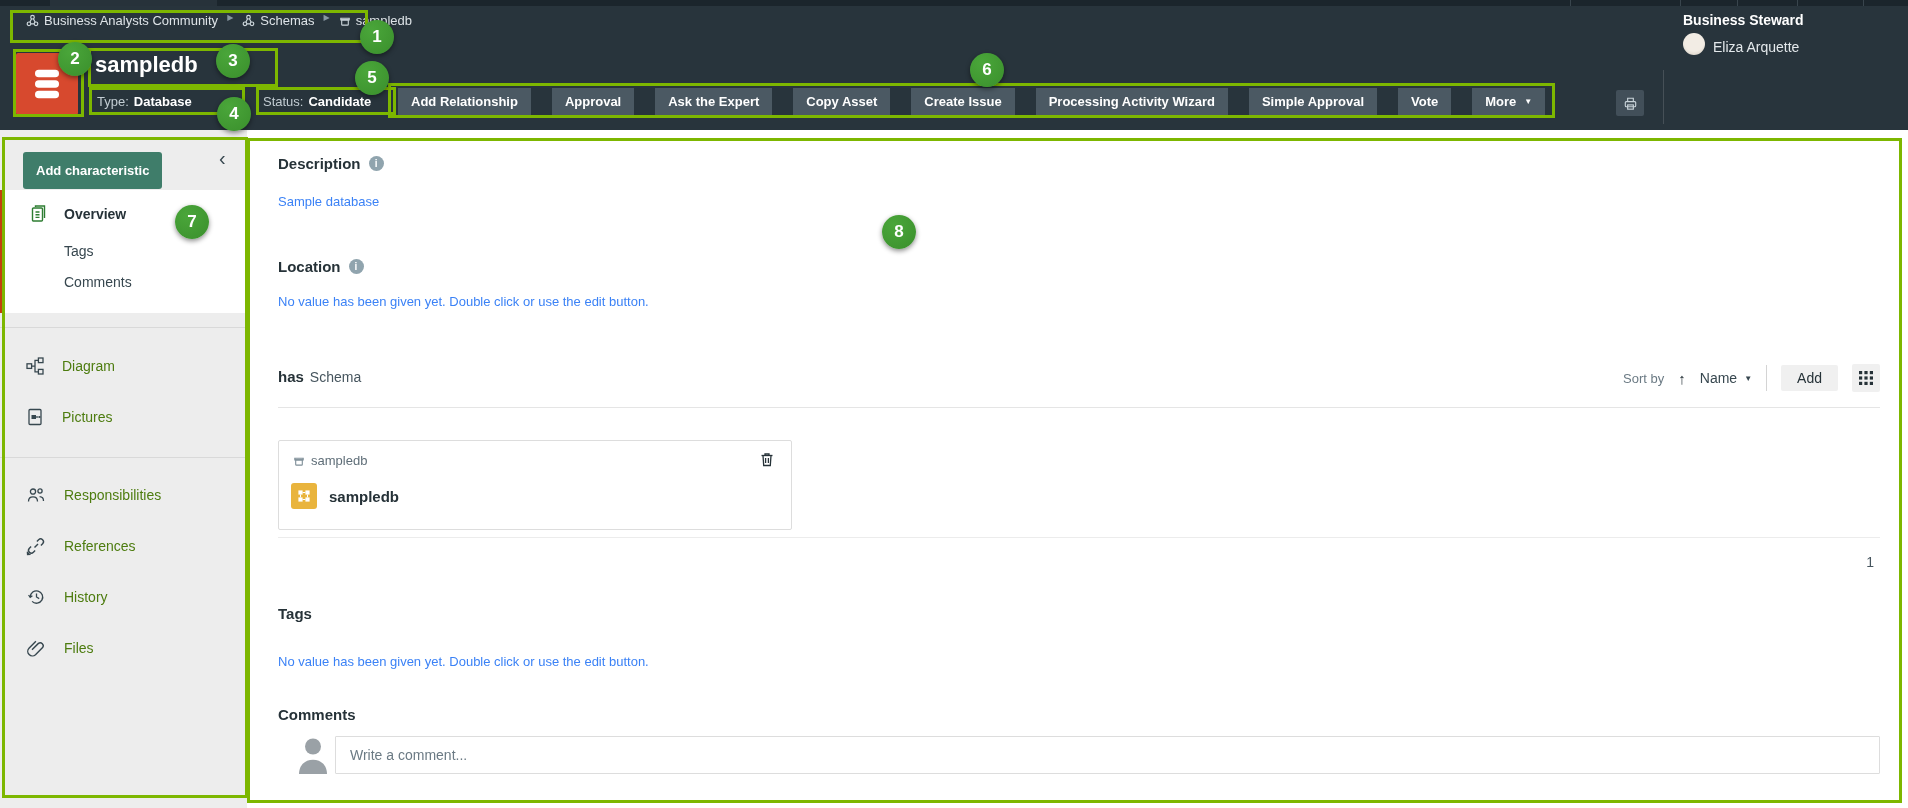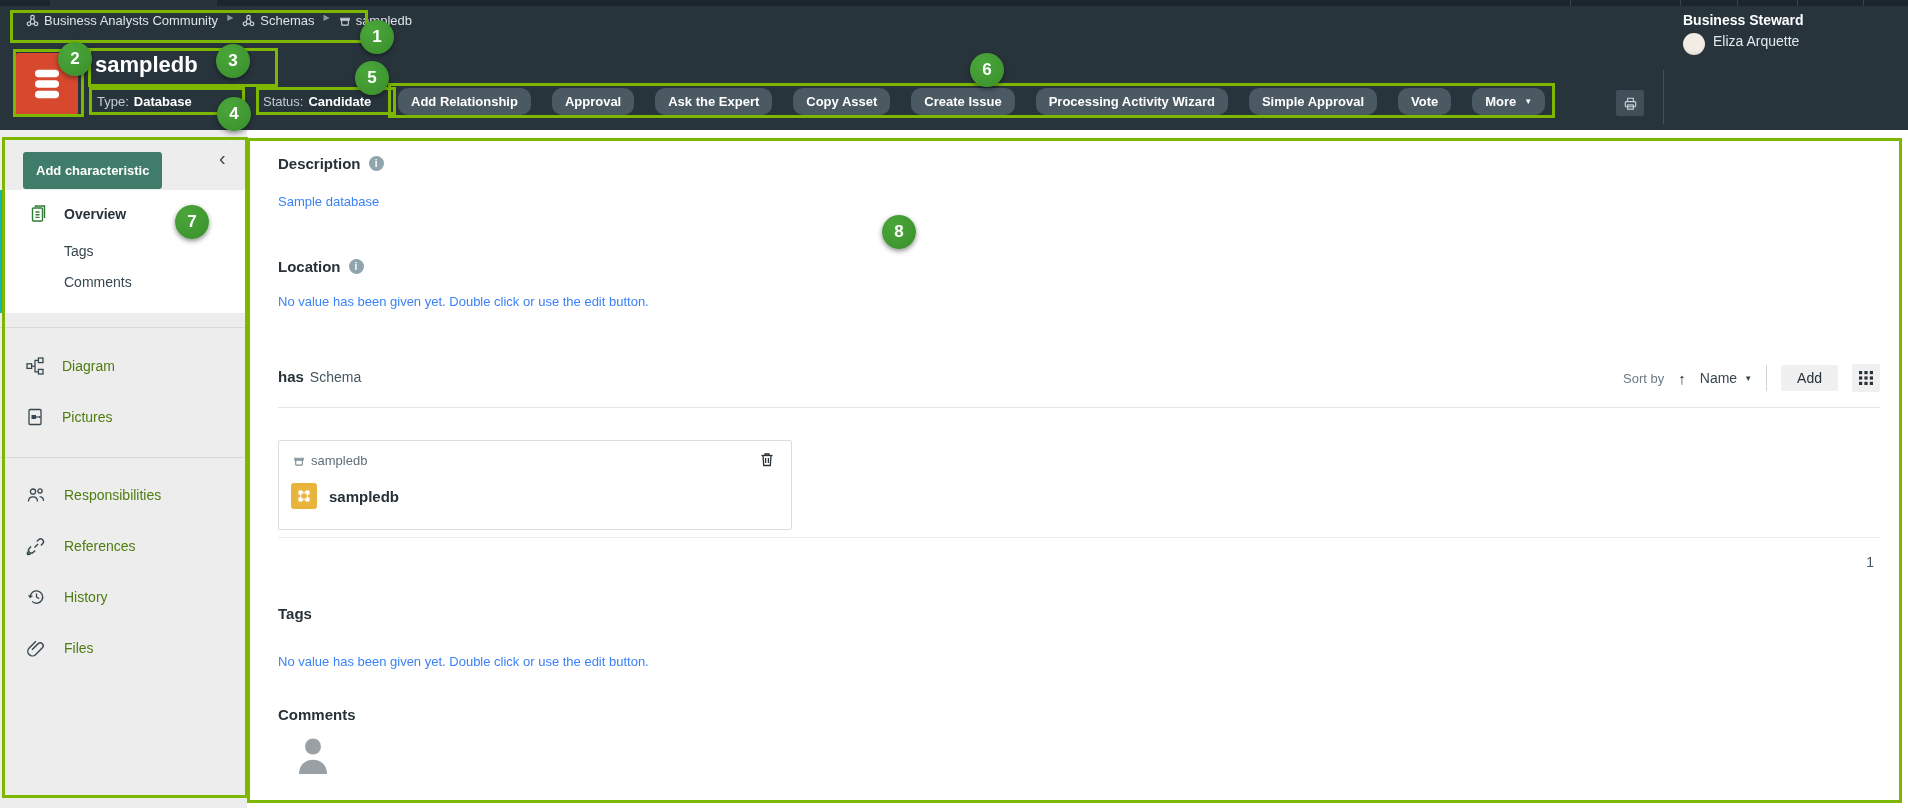--- a/index.html
+++ b/index.html
@@ -17,35 +17,35 @@
   .bc-sep{color:#8796a0;font-size:8px;}
 
   .asset-icon-red{position:absolute;left:16px;top:53px;width:62px;height:62px;background:#d7492e;border-radius:2px;display:flex;align-items:center;justify-content:center;}
   .asset-title{position:absolute;left:95px;top:52px;font-size:22px;font-weight:bold;color:#fff;}
   .meta-row{position:absolute;top:94px;font-size:13px;color:#c3cdd3;}
   .meta-row b{color:#fff;margin-left:5px;}
   .type-row{left:97px;}
   .status-row{left:263px;}
 
   .toolbar{position:absolute;left:398px;top:88px;display:flex;gap:21px;}
-  .tb-btn{background:#4b5963;color:#fff;font-weight:bold;font-size:13px;padding:6px 13px;border:none;border-radius:10px;font-family:inherit;cursor:pointer;white-space:nowrap;display:flex;align-items:center;gap:8px;}
+  .tb-btn{background:#4b5963;color:#fff;font-weight:bold;font-size:13px;padding:6px 13px;border:none;border-radius:0;font-family:inherit;cursor:pointer;white-space:nowrap;display:flex;align-items:center;gap:8px;}
   .tb-btn .caret{font-size:8px;}
 
   .print-btn{position:absolute;left:1616px;top:90px;width:28px;height:26px;background:#424f59;border-radius:2px;display:flex;align-items:center;justify-content:center;cursor:pointer;}
   .hdr-divider{position:absolute;left:1663px;top:70px;width:1px;height:54px;background:rgba(255,255,255,.14);}
   .steward-role{position:absolute;left:1683px;top:12px;font-size:14px;font-weight:bold;color:#fff;}
-  .steward-person{position:absolute;left:1683px;top:33px;display:flex;align-items:flex-start;gap:8px;cursor:pointer;}
+  .steward-person{position:absolute;left:1683px;top:33px;display:flex;align-items:flex-end;gap:8px;cursor:pointer;}
   .steward-avatar{width:22px;height:22px;border-radius:50%;background:radial-gradient(circle at 50% 40%, #f2ece4 55%, #cfc6ba);}
   .steward-name{font-size:14px;color:#e3e8eb;}
 
   
   .sidebar{position:absolute;left:0;top:130px;width:247px;height:678px;background:#ededed;}
   .addchar-btn{position:absolute;left:23px;top:22px;background:#3f7d6a;color:#fff;font-weight:bold;font-size:13px;padding:11px 13px;border:none;border-radius:3px;font-family:inherit;cursor:pointer;}
   .collapse{position:absolute;left:219px;top:18px;font-size:20px;color:#37474f;cursor:pointer;line-height:1;}
-  .active-group{position:absolute;left:0;top:60px;width:243px;height:123px;background:#fff;border-left:4px solid #14b8a6;}
+  .active-group{position:absolute;left:0;top:60px;width:243px;height:123px;background:#fff;border-left:4px solid #c2410c;}
   .ov-row{position:absolute;left:24px;top:14px;display:flex;align-items:center;gap:16px;cursor:pointer;}
   .ov-label{font-size:14px;font-weight:bold;color:#263238;}
   .subnav{position:absolute;left:60px;font-size:14px;color:#37474f;cursor:pointer;}
   .s-div{position:absolute;left:0;width:247px;height:1px;background:#d9d9d9;}
   .srow{position:absolute;left:26px;display:flex;align-items:center;gap:18px;height:22px;cursor:pointer;}
   .srow span{font-size:14px;color:#4d7c0f;}
 
   
   .main{position:absolute;left:247px;top:130px;width:1661px;height:678px;background:#fff;}
   .sec-h{display:flex;align-items:center;gap:8px;font-size:15px;font-weight:bold;color:#263238;}
@@ -362,20 +362,23 @@
 
     <div class="sec-h h-comments">
       <span>Comments</span>
     </div>
     <div class="cavatar">
       <svg width="34" height="38" viewBox="0 0 34 38">
           <circle cx="17" cy="10.5" r="8" fill="#9aa1a6"></circle>
           <path d="M3 38c0-9 6.3-14.3 14-14.3S31 29 31 38z" fill="#9aa1a6"></path>
         </svg>
     </div>
+    <div class="cinput">
+      <input type="text" placeholder="Write a comment..." style="">
+    </div>
   </div>
 
   <div class="abox" style="left:10px;top:10px;width:358px;height:33px;"></div>
   <div class="abox" style="left:13px;top:49px;width:71px;height:68px;"></div>
   <div class="abox" style="left:88px;top:48px;width:190px;height:39px;"></div>
   <div class="abox" style="left:89px;top:87px;width:156px;height:28px;"></div>
   <div class="abox" style="left:256px;top:87px;width:140px;height:28px;"></div>
   <div class="abox" style="left:388px;top:83px;width:1167px;height:35px;"></div>
   <div class="abox" style="left:2px;top:137px;width:246px;height:661px;"></div>
   <div class="abox" style="left:247px;top:138px;width:1655px;height:665px;"></div>

